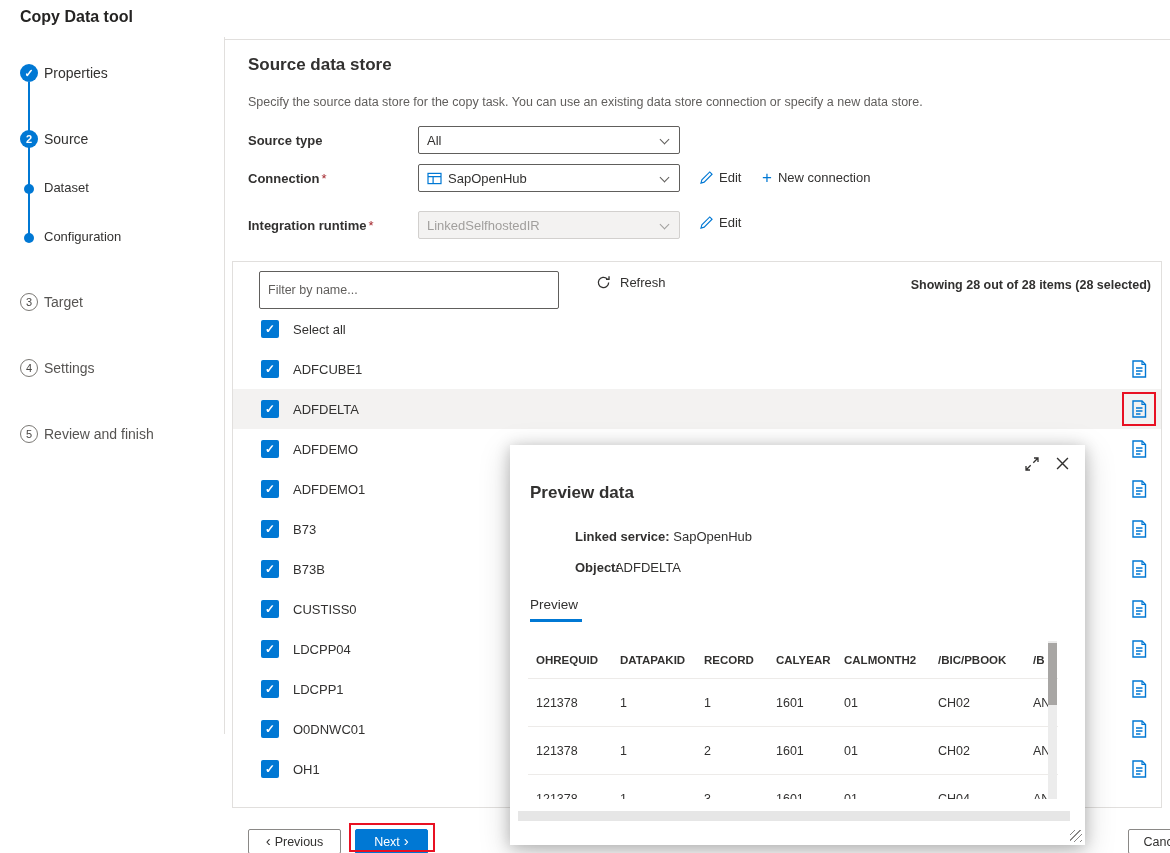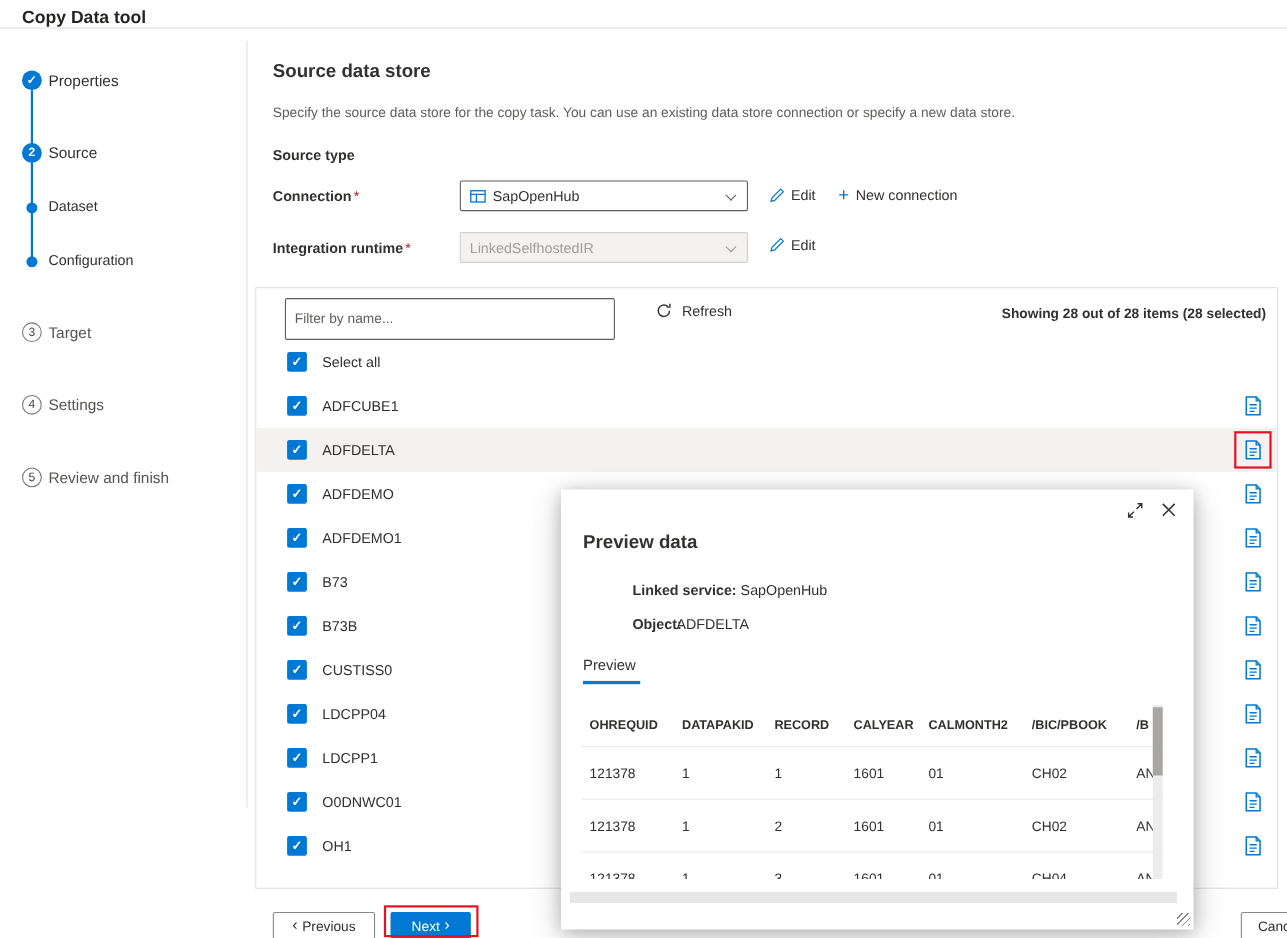--- a/index.html
+++ b/index.html
@@ -2,21 +2,21 @@
 <html style="--accent: #0078d4; --annotation: #e81123;"><head>
 <meta charset="utf-8">
 <style>
   :root{ --accent:#0078d4; --annotation:#e81123; }
   *{margin:0;padding:0;box-sizing:border-box;}
   html,body{background:#fff;}
   body{font-family:"Liberation Sans",sans-serif;color:#323130;}
   .page{position:relative;width:1170px;height:853px;overflow:hidden;background:#fff;}
 
   
-  .app-header{position:absolute;top:0;left:0;right:0;height:26px;border-bottom:1px solid #e1dfdd;background:#fff;}
+  .app-header{position:absolute;top:0;left:0;right:0;height:40px;border-bottom:1px solid #e1dfdd;background:#fff;}
   .app-title{position:absolute;left:20px;top:8px;font-size:16px;font-weight:700;color:#252423;}
 
   
   .sidebar{position:absolute;top:37px;left:0;width:225px;height:697px;border-right:1px solid #e1dfdd;background:#fff;}
   .connector{position:absolute;left:28px;top:45px;width:2px;height:156px;background:var(--accent);}
   .step{position:absolute;left:0;right:0;height:20px;cursor:pointer;}
   .step.idx-0{top:26px}.step.idx-1{top:92px}.step.idx-2{top:142px}.step.idx-3{top:191px}
   .step.idx-4{top:255px}.step.idx-5{top:321px}.step.idx-6{top:387px}
   .step .marker{position:absolute;left:20px;top:1px;width:18px;height:18px;border-radius:50%;
     display:flex;align-items:center;justify-content:center;font-size:11px;line-height:1;}
@@ -146,20 +146,24 @@
     <span class="label">Review and finish</span>
   </div>
 </div>
   </div>
 
   <div class="main-title">Source data store</div>
   <div class="main-desc">Specify the source data store for the copy task. You can use an existing data store connection or specify a new data store.</div>
 
   <div class="form-label lbl-1">
     <span>Source type</span>
+  </div>
+  <div class="dd dd-1">
+    <span>All</span>
+    <span class="chev"></span>
   </div>
 
   <div class="form-label lbl-2">
     <span>Connection</span><span class="req">*</span>
   </div>
   <div class="dd dd-2">
     <span class="icon-accent">
       <svg width="15" height="13" viewBox="0 0 16 14">
           <rect x="1" y="1.5" width="14" height="11" fill="none" stroke="currentColor" stroke-width="1.3"></rect>
           <path d="M1 5h14M6.5 5v7.5" stroke="currentColor" stroke-width="1.3" fill="none"></path>

